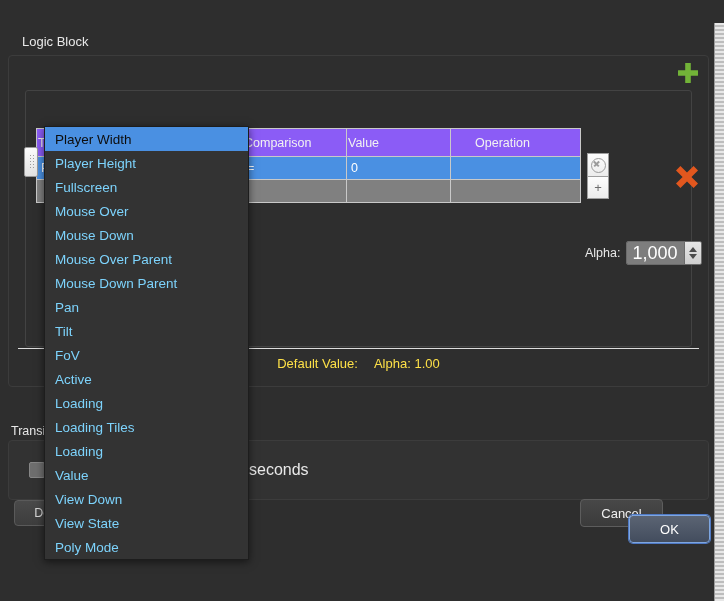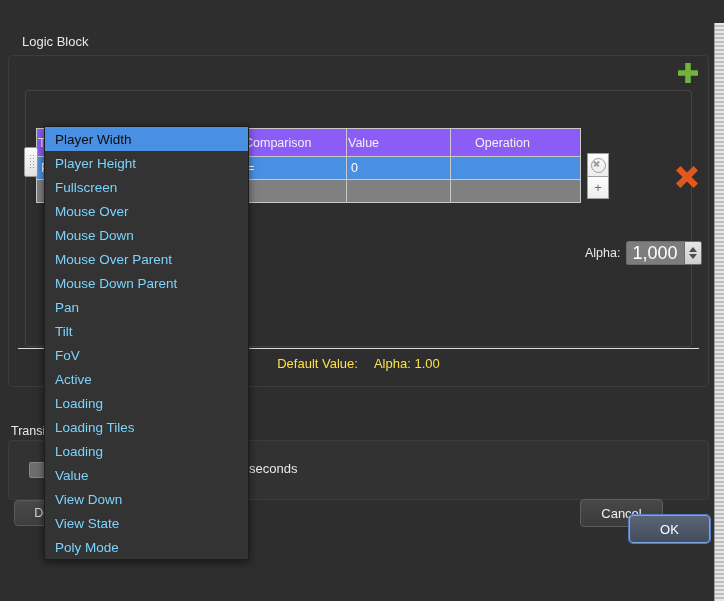--- a/index.html
+++ b/index.html
@@ -173,21 +173,21 @@
     border:1px solid #3c3c3c;border-radius:4px;background:#323232;
   }
   .chk{
     position:absolute;left:20px;top:21px;width:14px;height:14px;
     background:#6e6e6e;border:1px solid #868686;border-radius:2px;
   }
   .enabled-lbl{
     position:absolute;left:41px;top:20px;font-size:12.5px;color:#e8e8e8;
   }
   .seconds-lbl{
-    position:absolute;left:240px;top:20px;font-size:13px;color:#e8e8e8;
+    position:absolute;left:240px;top:20px;font-size:16px;color:#e8e8e8;
   }
   .default-btn{
     position:absolute;left:14px;top:477px;width:78px;height:24px;
     background:linear-gradient(#4a4a4a,#3d3d3d);
     border:1px solid #5a5a5a;border-radius:4px;
     color:#d6d6d6;font-size:12.5px;
     display:flex;align-items:center;justify-content:center;cursor:pointer;
   }
 
   

